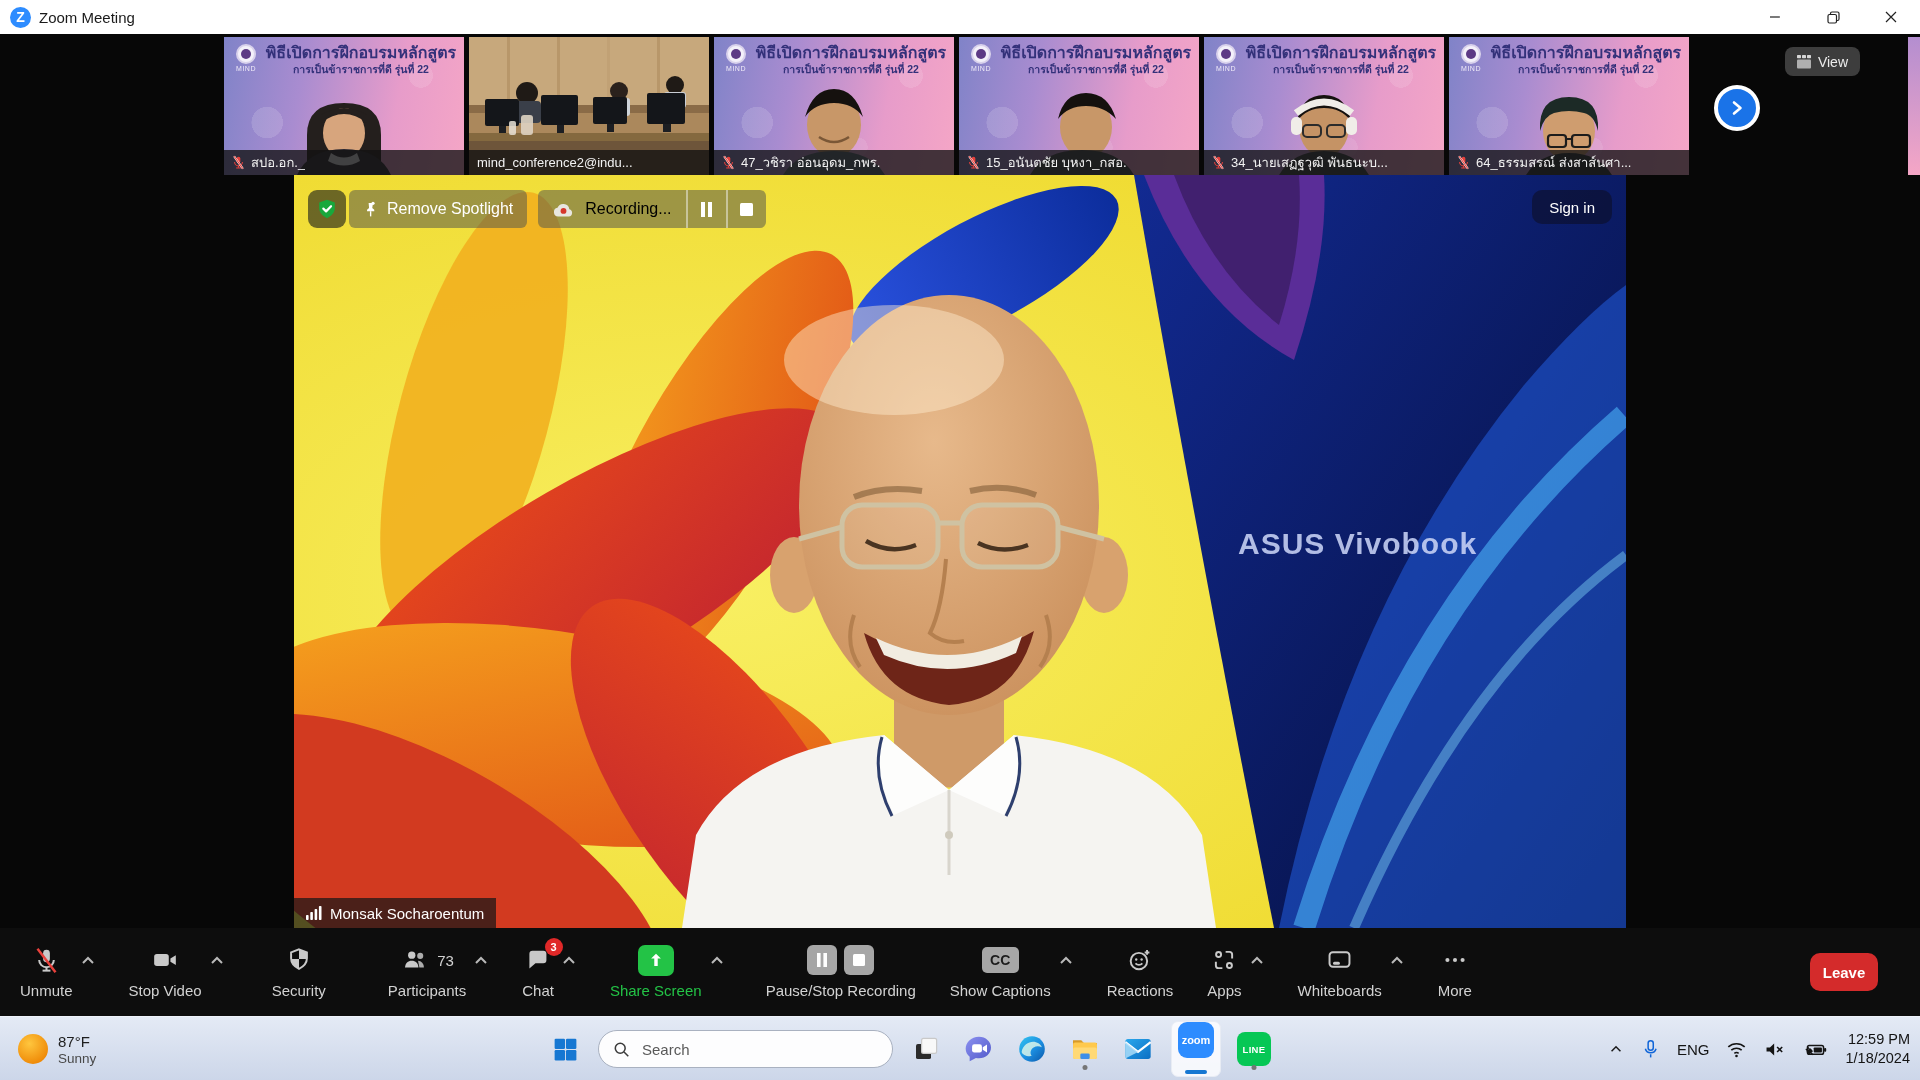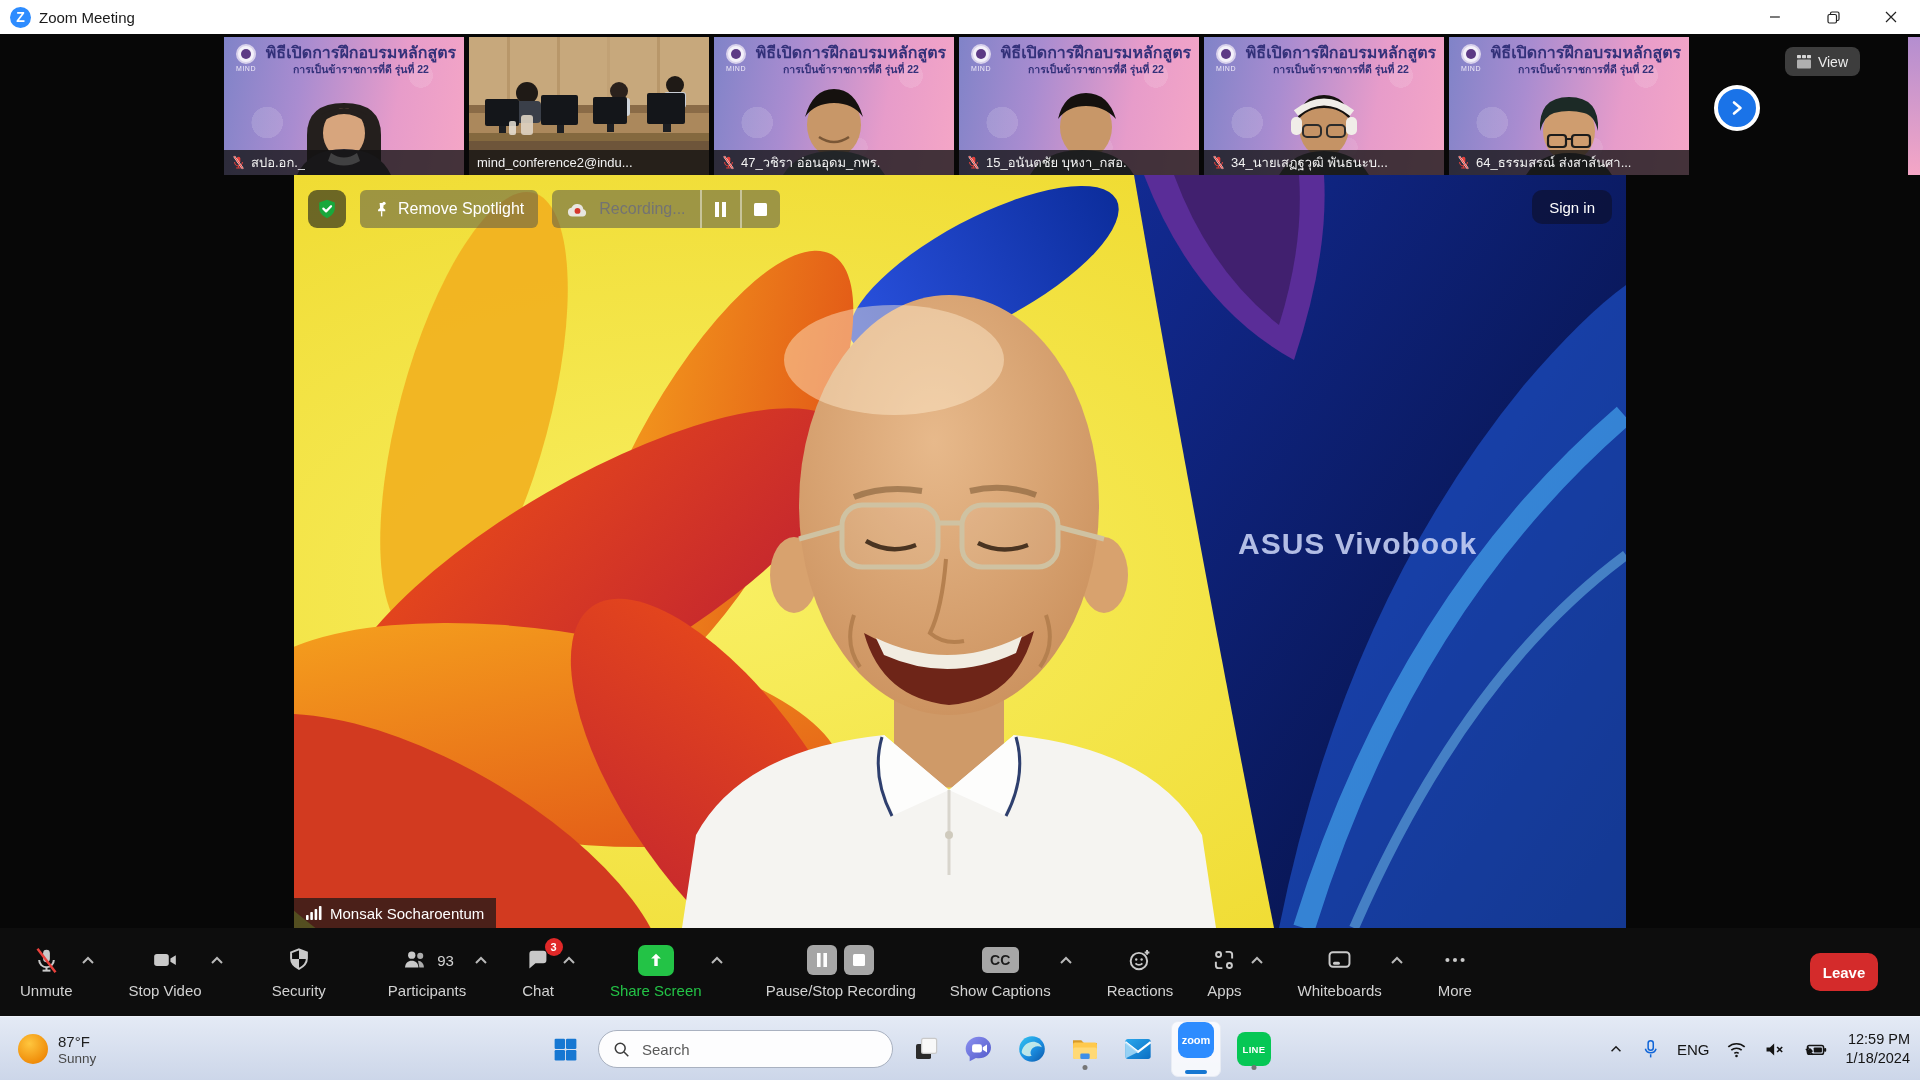--- a/index.html
+++ b/index.html
@@ -38,24 +38,24 @@
   .tlabelbar .tname{color:#f2f2f2;font-size:13px;white-space:nowrap;overflow:hidden;text-overflow:ellipsis;}
   .sliver{position:absolute;left:1908px;top:3px;width:12px;height:138px;background:linear-gradient(180deg,#b48ed0,#f5a6c6);}
 
   .viewbtn{position:absolute;top:13px;right:60px;height:29px;padding:0 12px;border-radius:8px;background:#3d3d3d;color:#ececec;font-size:14px;display:flex;align-items:center;gap:7px;}
   .nextbtn{position:absolute;left:1714px;top:51px;width:38px;height:38px;border-radius:50%;background:#1a73e8;border:4px solid #fff;display:flex;align-items:center;justify-content:center;box-sizing:content-box;}
 
   
   .mainvideo{position:absolute;left:294px;top:141px;width:1332px;height:753px;overflow:hidden;background:#f2e13b;}
   .scene{position:absolute;inset:0;width:100%;height:100%;}
   .watermark{position:absolute;left:944px;top:352px;font-size:30px;font-weight:bold;letter-spacing:1px;color:#c9d3f6;opacity:.88;z-index:2;}
-  .overlayrow{position:absolute;left:14px;top:15px;display:flex;gap:14px;align-items:flex-end;z-index:5;}
+  .overlayrow{position:absolute;left:14px;top:15px;display:flex;gap:3px;align-items:flex-end;z-index:5;}
   .shieldbox{width:38px;height:38px;border-radius:9px;background:rgba(28,30,26,.62);display:flex;align-items:center;justify-content:center;}
   .rsbtn{height:38px;border-radius:6px;background:rgba(90,90,74,.55);display:flex;align-items:center;gap:9px;padding:0 14px;color:#fff;font-size:16px;}
-  .recbar{height:38px;border-radius:6px;background:rgba(90,90,74,.55);display:flex;align-items:center;color:#737373;font-size:16px;}
+  .recbar{height:38px;border-radius:6px;background:rgba(90,90,74,.55);display:flex;align-items:center;color:#000000;font-size:16px;margin-left:8px;}
   .recbar .reclead{display:flex;align-items:center;gap:10px;padding:0 14px;}
   .recbtn{width:40px;height:38px;display:flex;align-items:center;justify-content:center;border-left:2px solid rgba(235,235,225,.55);}
   .signin{position:absolute;right:14px;top:15px;z-index:5;height:34px;padding:0 17px;border-radius:10px;background:rgba(12,12,32,.55);color:#fff;font-size:15px;display:flex;align-items:center;margin-left:12px;}
   .nametag{position:absolute;left:0;bottom:0;z-index:5;height:30px;display:flex;align-items:center;gap:8px;padding:0 12px;background:rgba(22,22,22,.72);color:#fff;font-size:15px;}
 
   
   .zoombar{position:absolute;top:928px;left:0;right:0;height:88px;background:#0d0d0d;display:flex;align-items:center;padding:0 20px;box-sizing:border-box;gap:34px;}
   .cwrap{display:flex;align-items:flex-start;}
   .ctrl{display:flex;flex-direction:column;align-items:center;gap:7px;}
   .ticonrow{height:30px;display:flex;align-items:center;gap:7px;position:relative;}
@@ -513,21 +513,21 @@
 
   <div class="cwrap" style="margin-left:28px;">
     <button class="ctrl">
       <span class="ticonrow">
         <svg width="30" height="26" viewBox="0 0 24 24">
             <circle cx="9" cy="7.5" r="3.4" fill="#c9c9c9"></circle>
             <path d="M2.8 19c0-4 2.8-6.4 6.2-6.4s6.2 2.4 6.2 6.4z" fill="#c9c9c9"></path>
             <circle cx="16.8" cy="8.2" r="2.8" fill="#c9c9c9" opacity=".85"></circle>
             <path d="M14.8 12.8c3 .3 5.4 2.5 5.4 6.2h-4.2" fill="#c9c9c9" opacity=".85"></path>
           </svg>
-        <span class="pcount">93</span>
+        <span class="pcount">73</span>
       </span>
       <span class="tlabel">Participants</span>
     </button>
     <svg class="caret" width="14" height="10" viewBox="0 0 14 10">
         <polyline points="2,8 7,3 12,8" fill="none" stroke="#b9b9b9" stroke-width="2"></polyline>
       </svg>
   </div>
 
   <div class="cwrap">
     <button class="ctrl">

